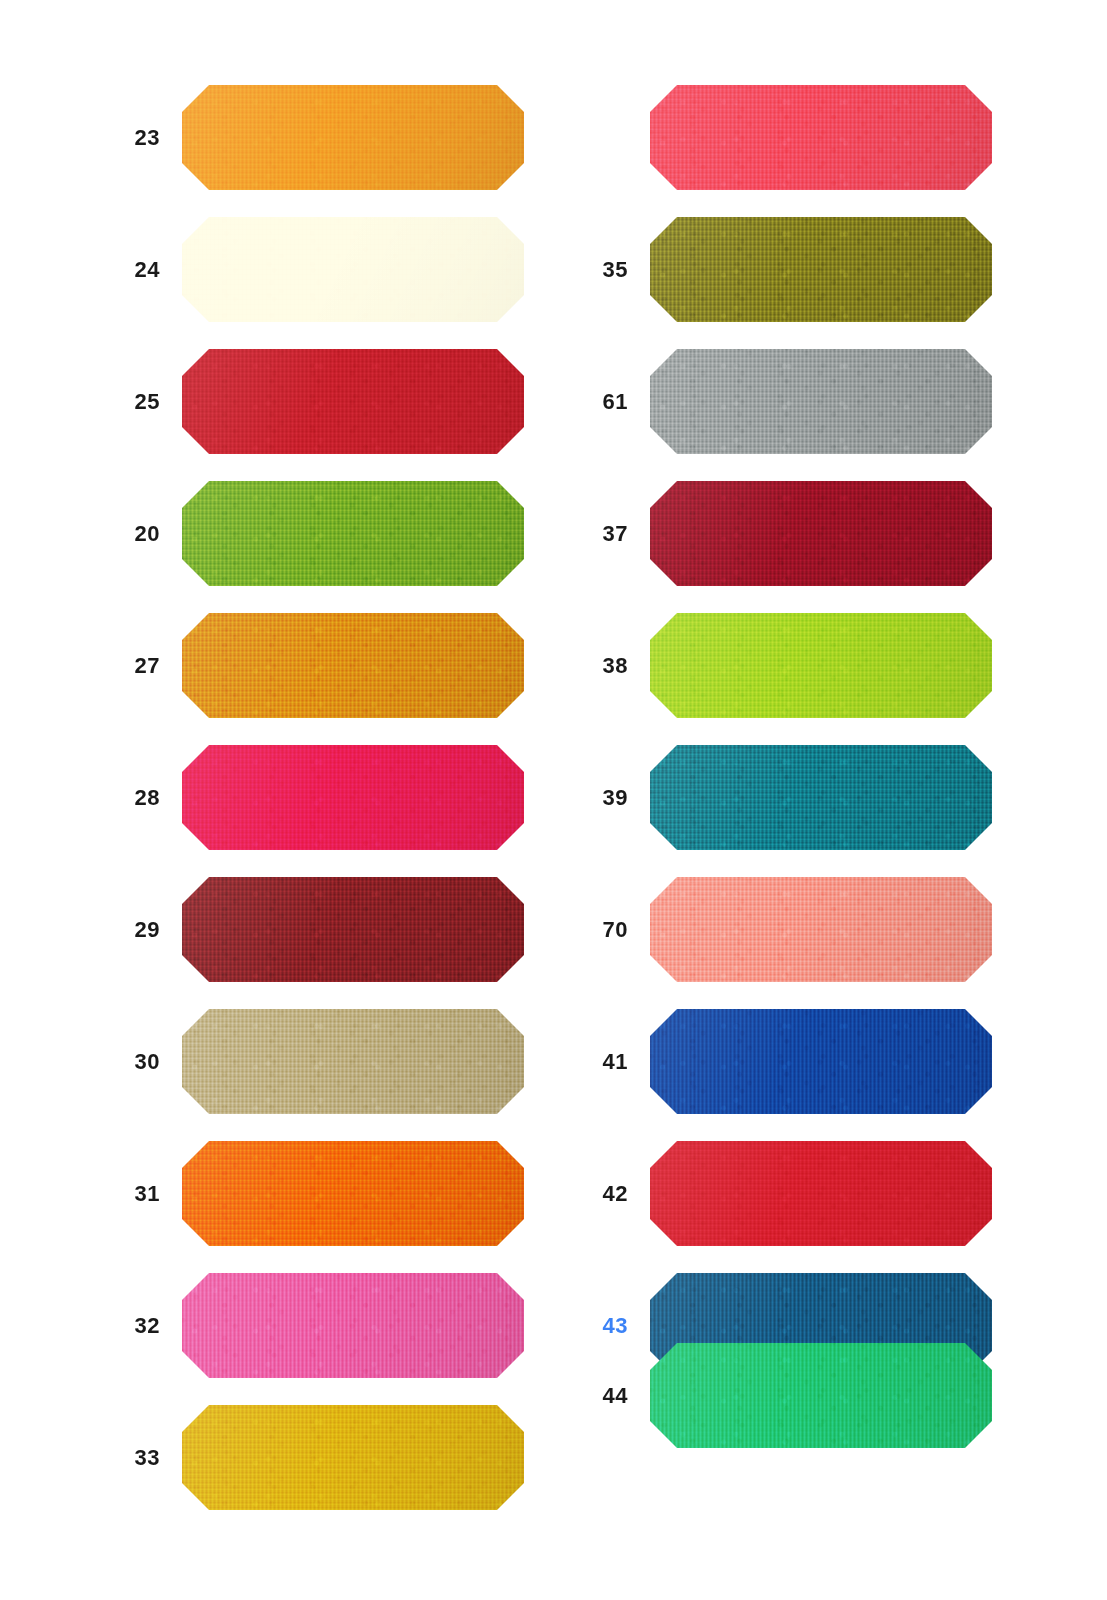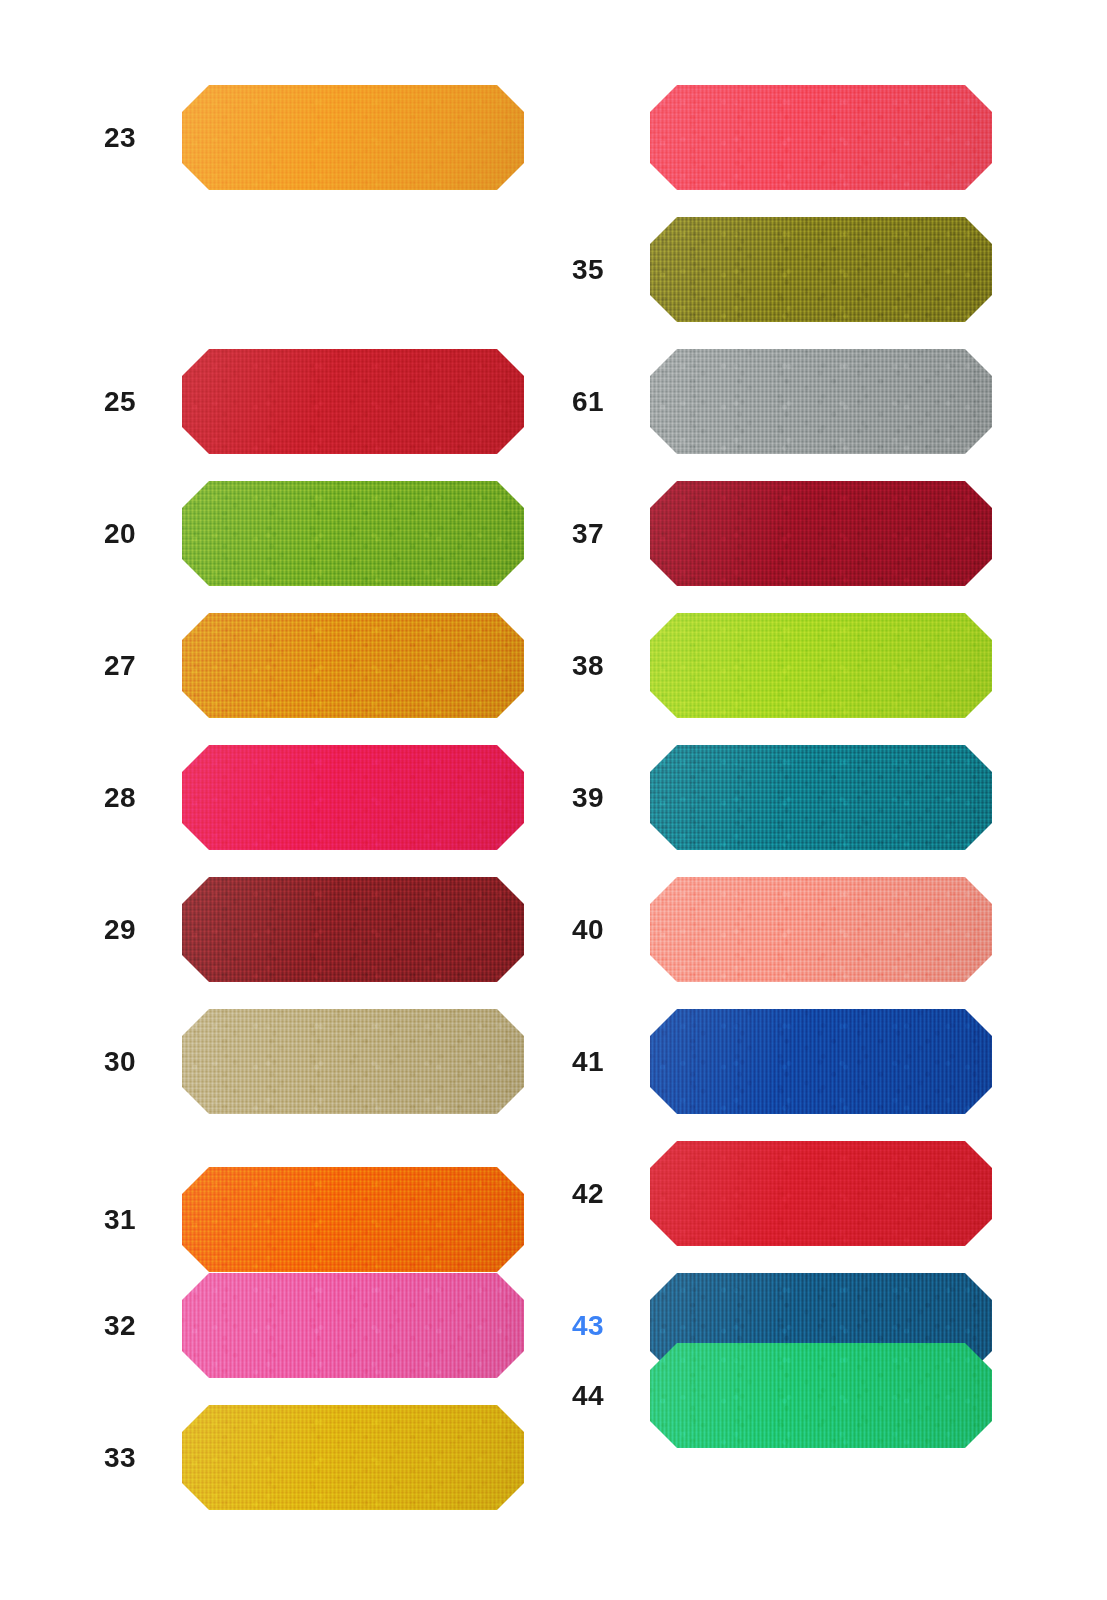--- a/index.html
+++ b/index.html
@@ -41,22 +41,22 @@
     height: 105px;
   }
 
   .swatch-label {
     position: absolute;
     left: 0;
     top: 0;
     width: 80px;
     height: 105px;
     line-height: 105px;
-    text-align: center;
-    font-size: 28px;
+    text-align: right;
+    font-size: 22px;
     font-weight: bold;
     color: #1a1a1a;
     letter-spacing: 0.5px;
     -webkit-font-smoothing: antialiased;
   }
 
   .swatch-chip-wrap {
     position: absolute;
     left: 102px;
     top: 0;
@@ -162,20 +162,31 @@
         <div class="swatch-label" style="color: rgb(26, 26, 26);">23</div>
         <div class="swatch-chip-wrap">
           <div class="swatch-chip fine" style="background: rgb(244, 160, 40);">
             <div class="tex tex-warp"></div>
             <div class="tex tex-weft"></div>
             <div class="tex tex-slub"></div>
             <div class="tex tex-shade"></div>
           </div>
         </div>
       </div>
+      <div class="swatch-row" style="top: 217px;">
+        <div class="swatch-label" style="color: rgb(26, 26, 26);">24</div>
+        <div class="swatch-chip-wrap">
+          <div class="swatch-chip flat" style="background: rgb(255, 253, 230);">
+            <div class="tex tex-warp"></div>
+            <div class="tex tex-weft"></div>
+            <div class="tex tex-slub"></div>
+            <div class="tex tex-shade"></div>
+          </div>
+        </div>
+      </div>
       <div class="swatch-row" style="top: 349px;">
         <div class="swatch-label" style="color: rgb(26, 26, 26);">25</div>
         <div class="swatch-chip-wrap">
           <div class="swatch-chip linen" style="background: rgb(200, 32, 44);">
             <div class="tex tex-warp"></div>
             <div class="tex tex-weft"></div>
             <div class="tex tex-slub"></div>
             <div class="tex tex-shade"></div>
           </div>
         </div>
@@ -228,21 +239,21 @@
         <div class="swatch-label" style="color: rgb(26, 26, 26);">30</div>
         <div class="swatch-chip-wrap">
           <div class="swatch-chip coarse" style="background: rgb(191, 176, 129);">
             <div class="tex tex-warp"></div>
             <div class="tex tex-weft"></div>
             <div class="tex tex-slub"></div>
             <div class="tex tex-shade"></div>
           </div>
         </div>
       </div>
-      <div class="swatch-row" style="top: 1141px; margin-top: 26px;">
+      <div class="swatch-row" style="top: 1141px;">
         <div class="swatch-label" style="color: rgb(26, 26, 26);">31</div>
         <div class="swatch-chip-wrap">
           <div class="swatch-chip coarse" style="background: rgb(244, 107, 10);">
             <div class="tex tex-warp"></div>
             <div class="tex tex-weft"></div>
             <div class="tex tex-slub"></div>
             <div class="tex tex-shade"></div>
           </div>
         </div>
       </div>
@@ -330,21 +341,21 @@
         <div class="swatch-chip-wrap">
           <div class="swatch-chip coarse" style="background: rgb(18, 125, 140);">
             <div class="tex tex-warp"></div>
             <div class="tex tex-weft"></div>
             <div class="tex tex-slub"></div>
             <div class="tex tex-shade"></div>
           </div>
         </div>
       </div>
       <div class="swatch-row" style="top: 877px;">
-        <div class="swatch-label" style="color: rgb(26, 26, 26);">40</div>
+        <div class="swatch-label" style="color: rgb(26, 26, 26);">70</div>
         <div class="swatch-chip-wrap">
           <div class="swatch-chip coarse" style="background: rgb(247, 151, 137);">
             <div class="tex tex-warp"></div>
             <div class="tex tex-weft"></div>
             <div class="tex tex-slub"></div>
             <div class="tex tex-shade"></div>
           </div>
         </div>
       </div>
       <div class="swatch-row" style="top: 1009px;">

